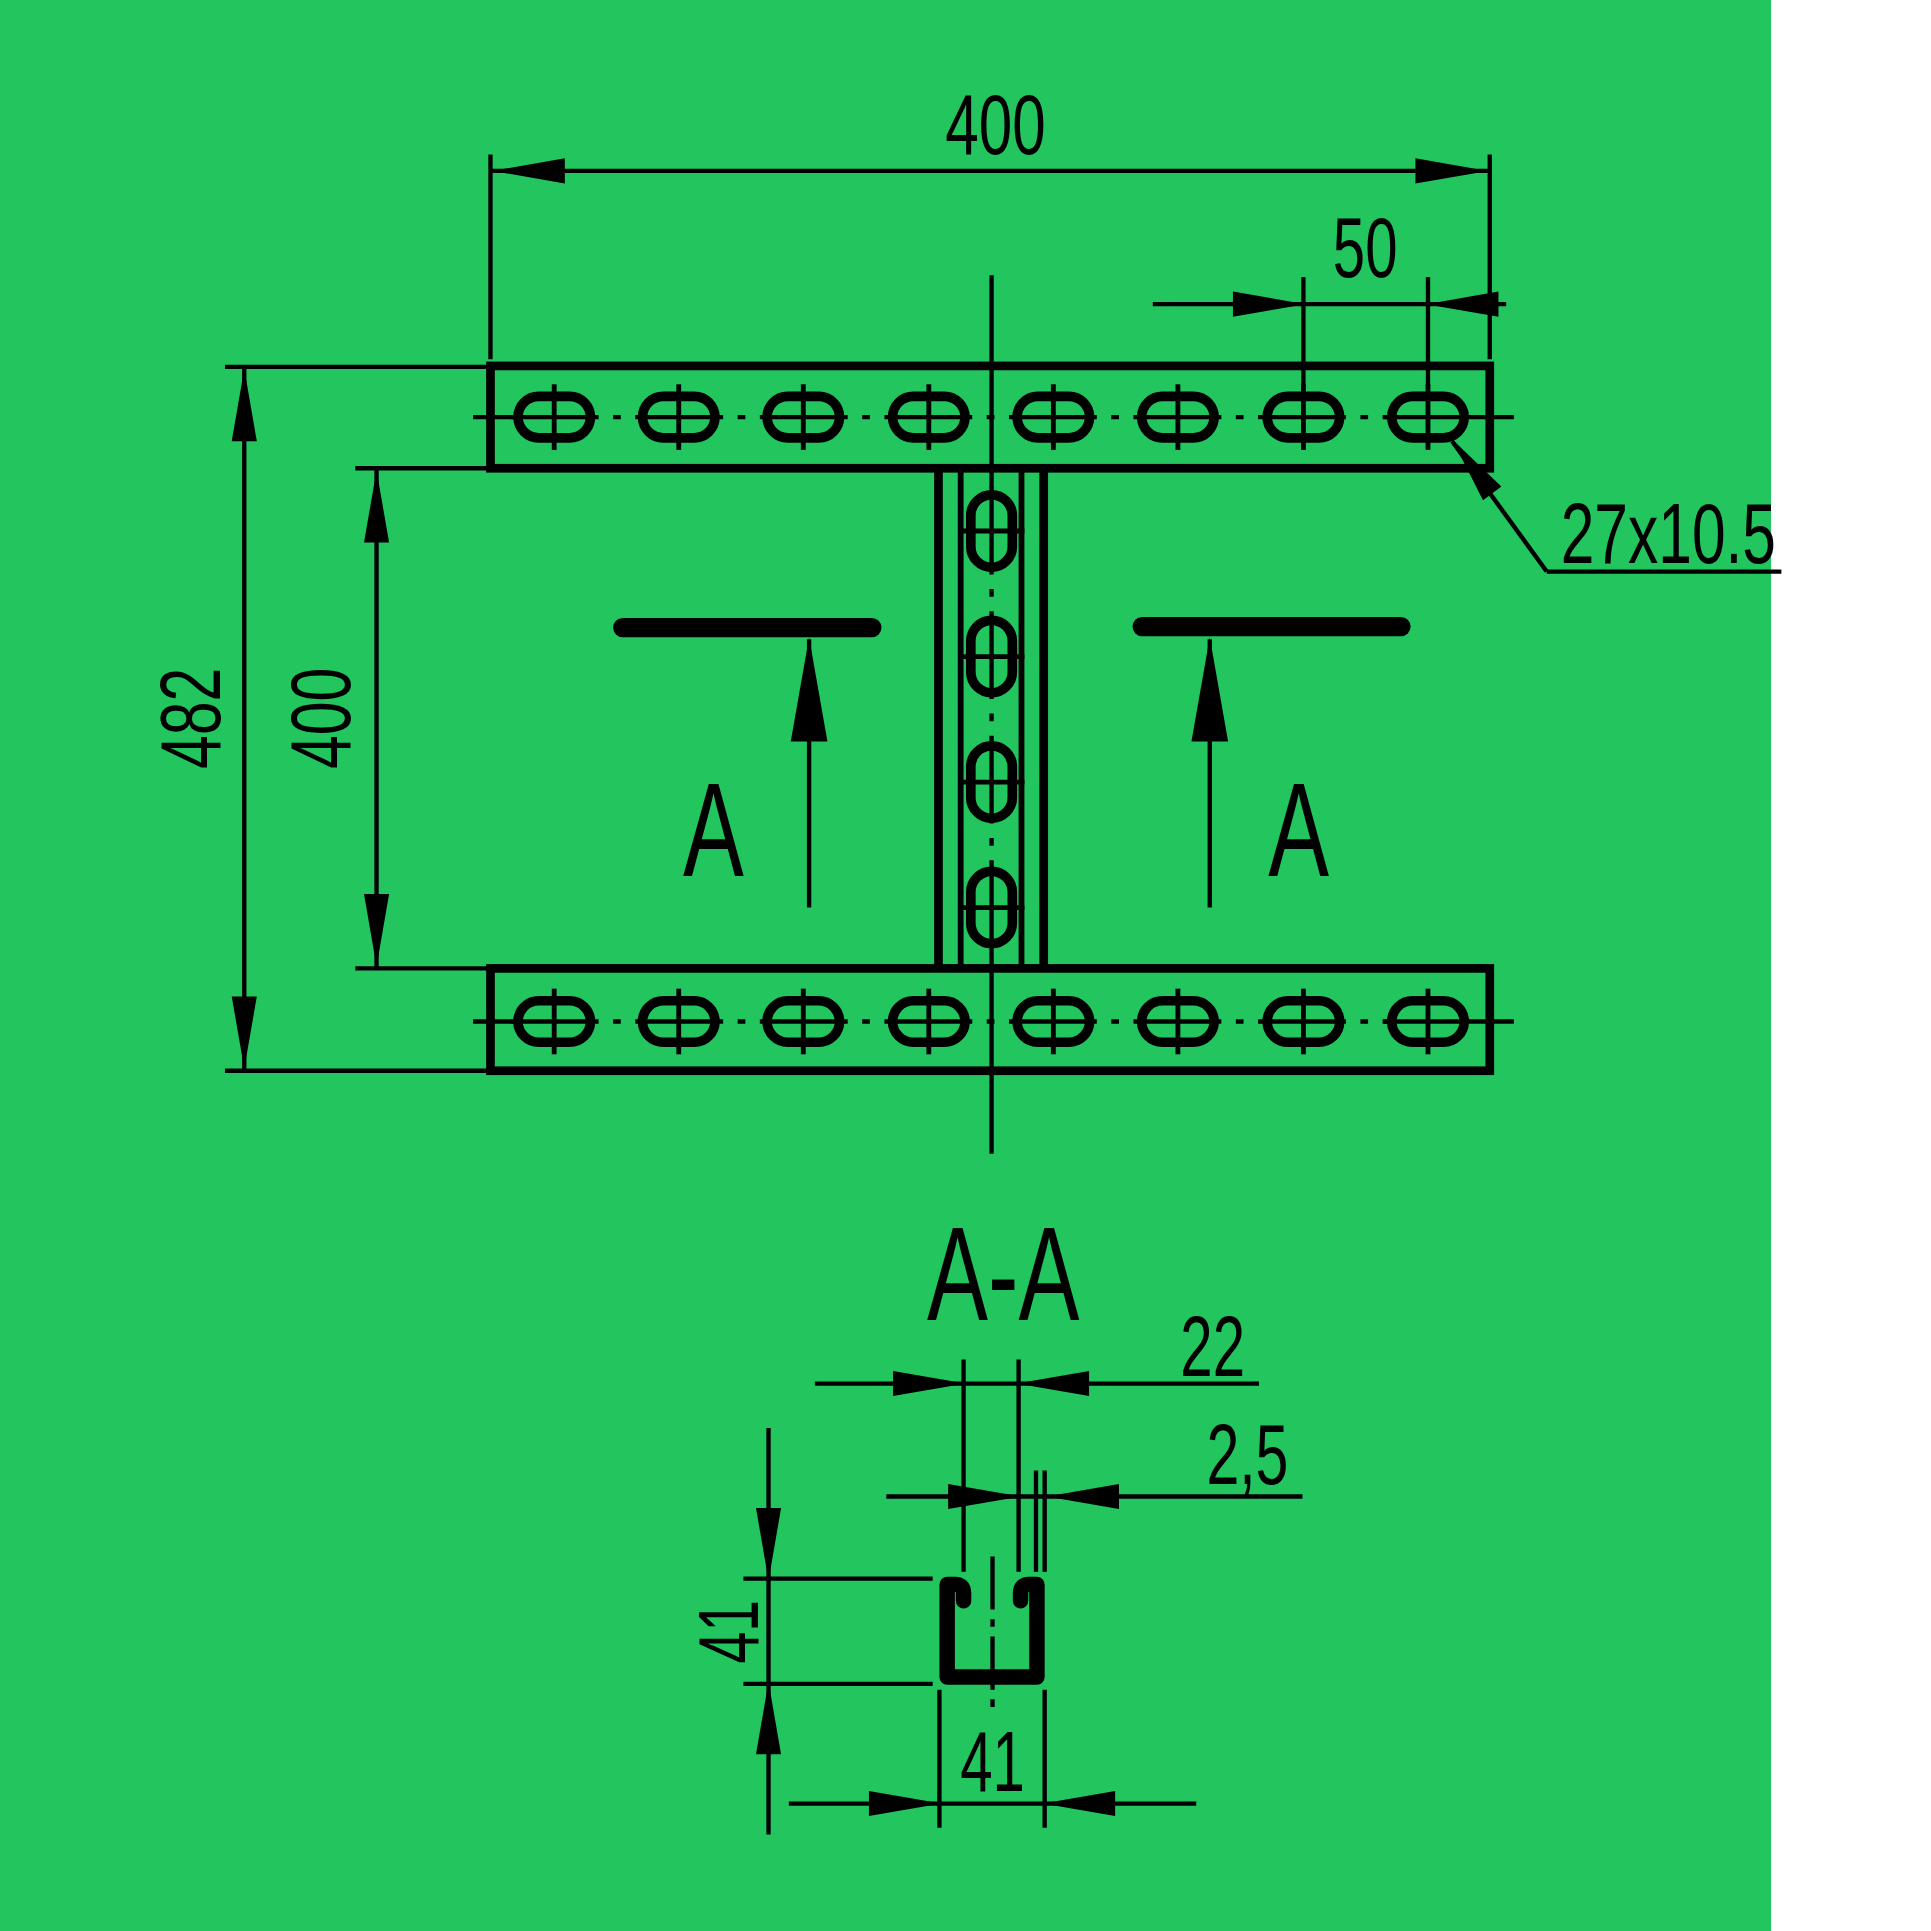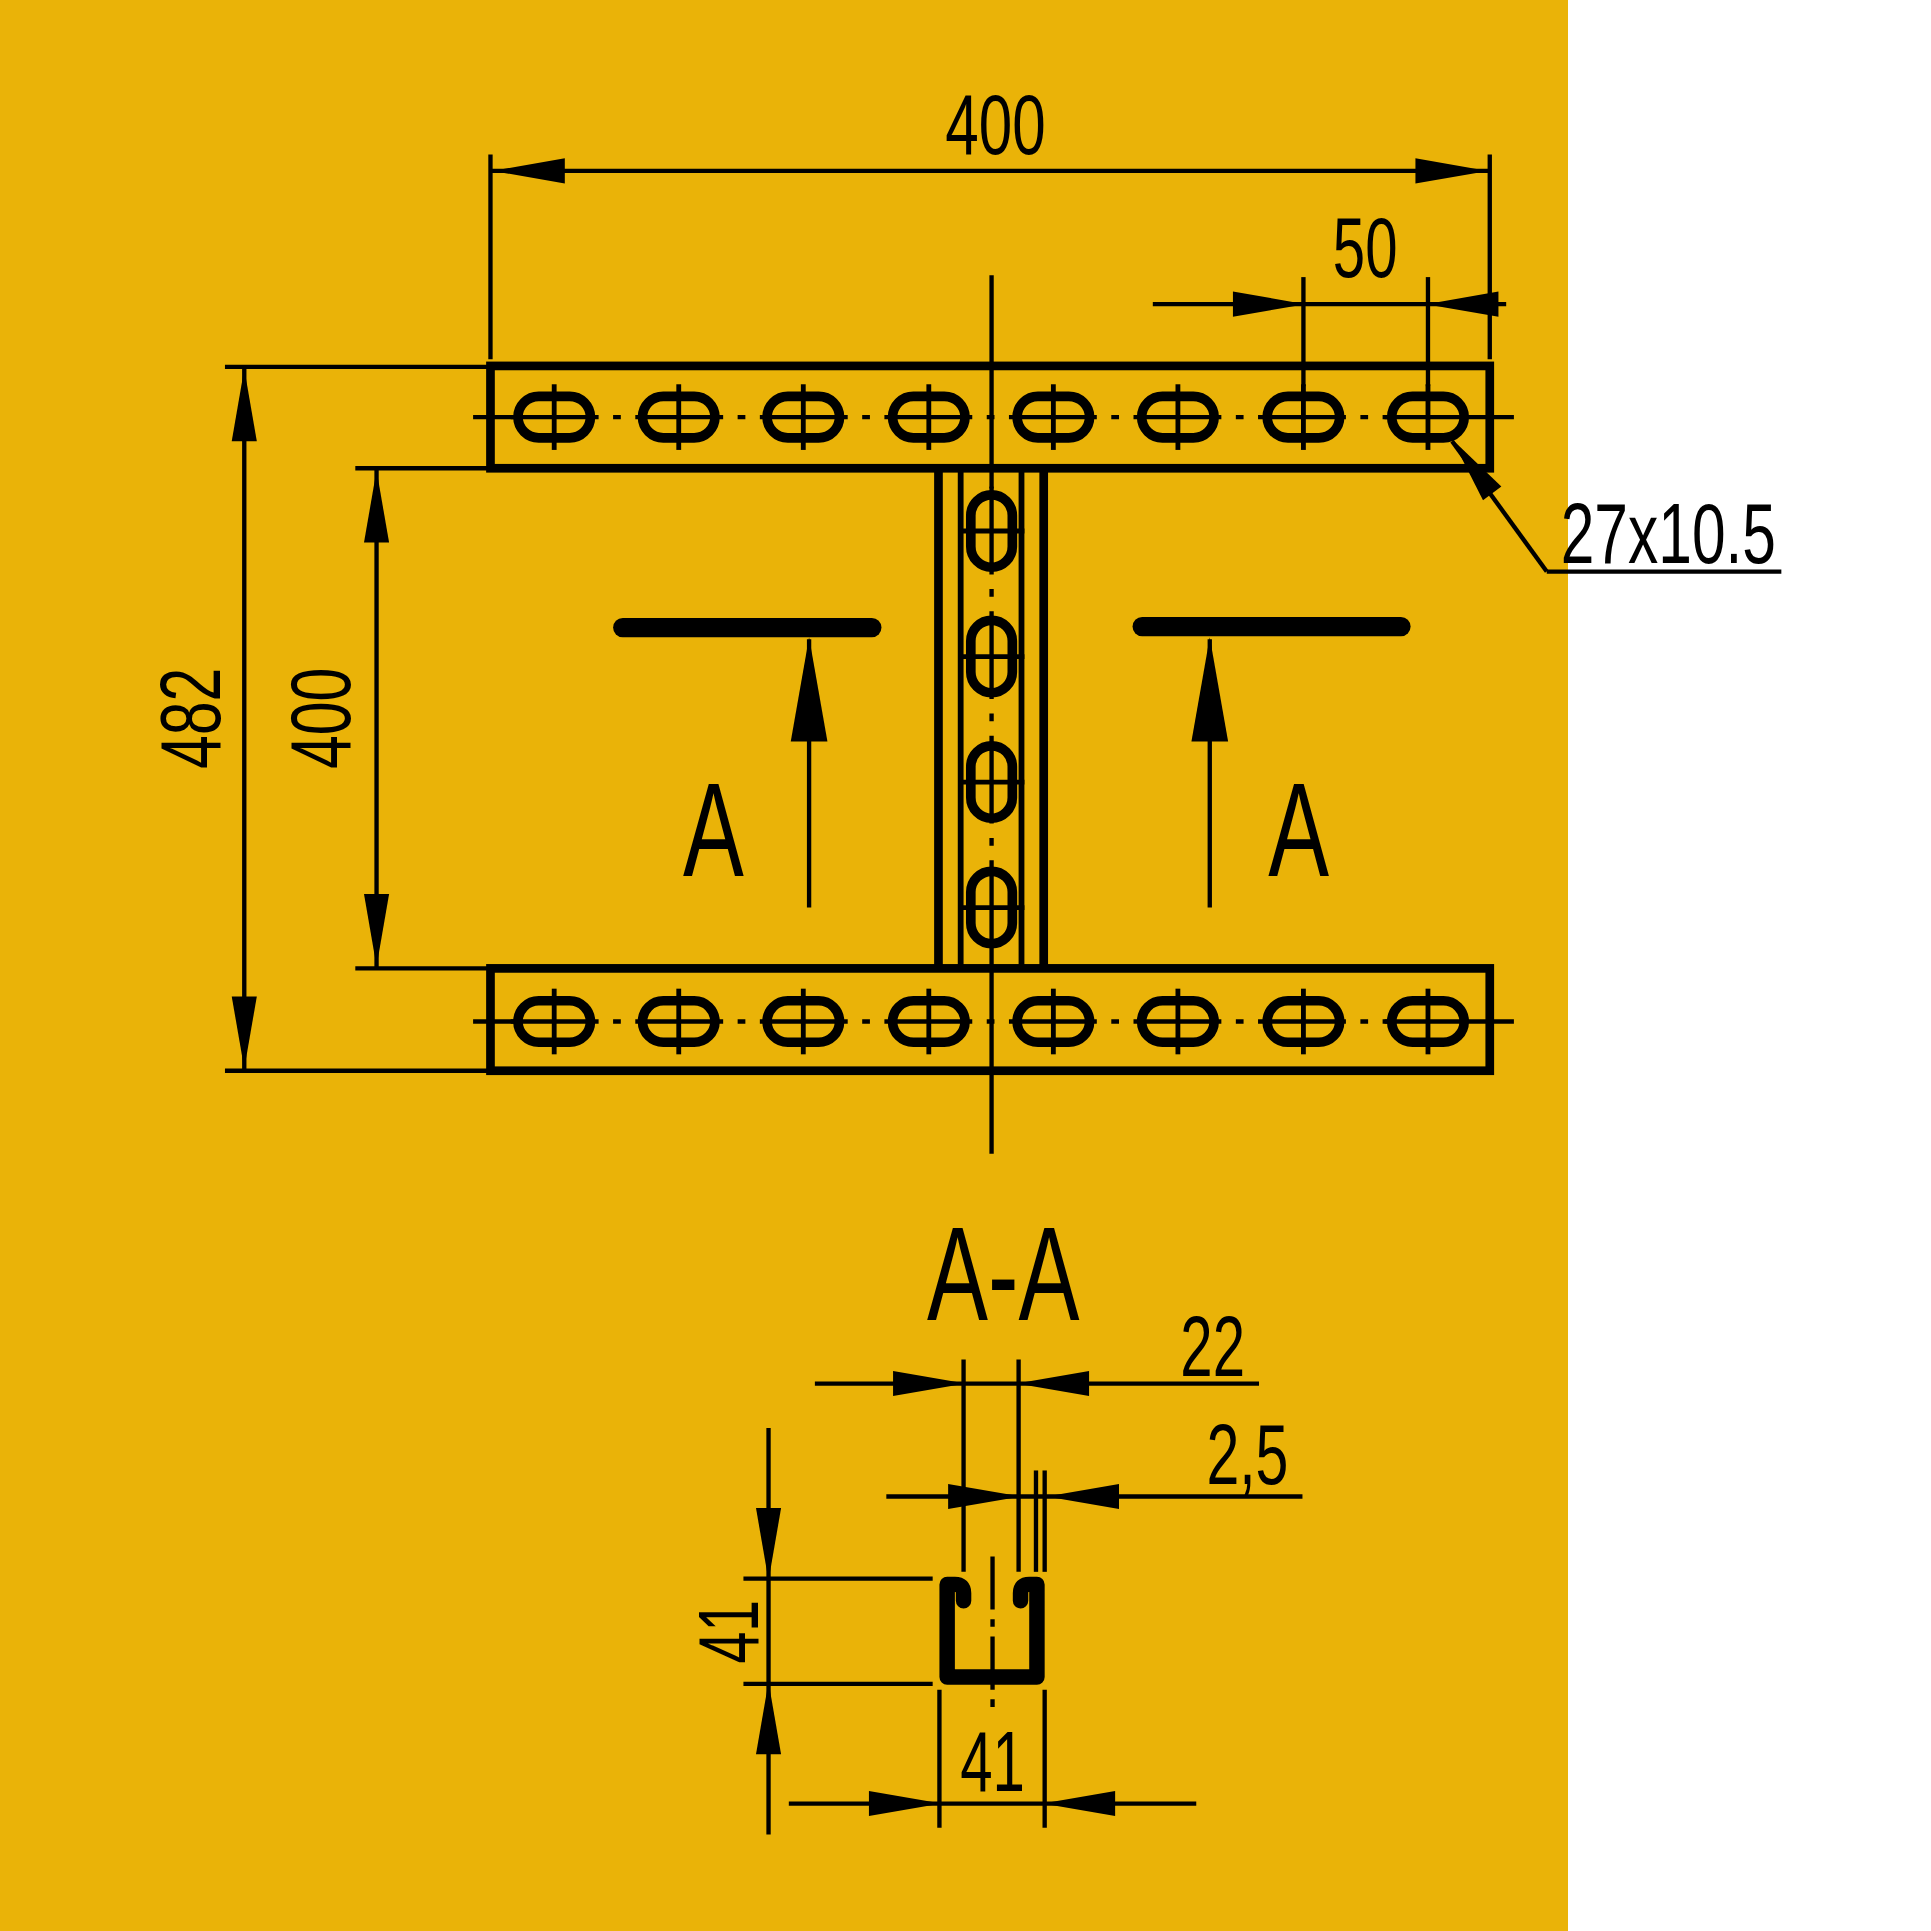--- a/index.html
+++ b/index.html
@@ -1,16 +1,16 @@
 <!DOCTYPE html>
 <html><head>
 <meta charset="utf-8">
 <style>
   html,body{margin:0;padding:0;background:#ffffff;}
-  .page{width:1568px;height:1931px;background:#eab308;position:relative;}
+  .page{width:1771px;height:1931px;background:#22c55e;position:relative;}
   svg{display:block;}
   
   .outline{fill:none;stroke:#000;stroke-width:9;}
   .innerline{fill:none;stroke:#000;stroke-width:6;}
   .slotline{fill:none;stroke:#000;stroke-width:10;}
   .tick{fill:none;stroke:#000;stroke-width:5;}
   .thin{fill:none;stroke:#000;stroke-width:4.5;}
   .cut{fill:none;stroke:#000;stroke-width:20;stroke-linecap:round;}
   .profile{fill:none;stroke:#000;stroke-width:16;stroke-linejoin:round;stroke-linecap:round;}
   .ah{fill:#000;stroke:none;}

